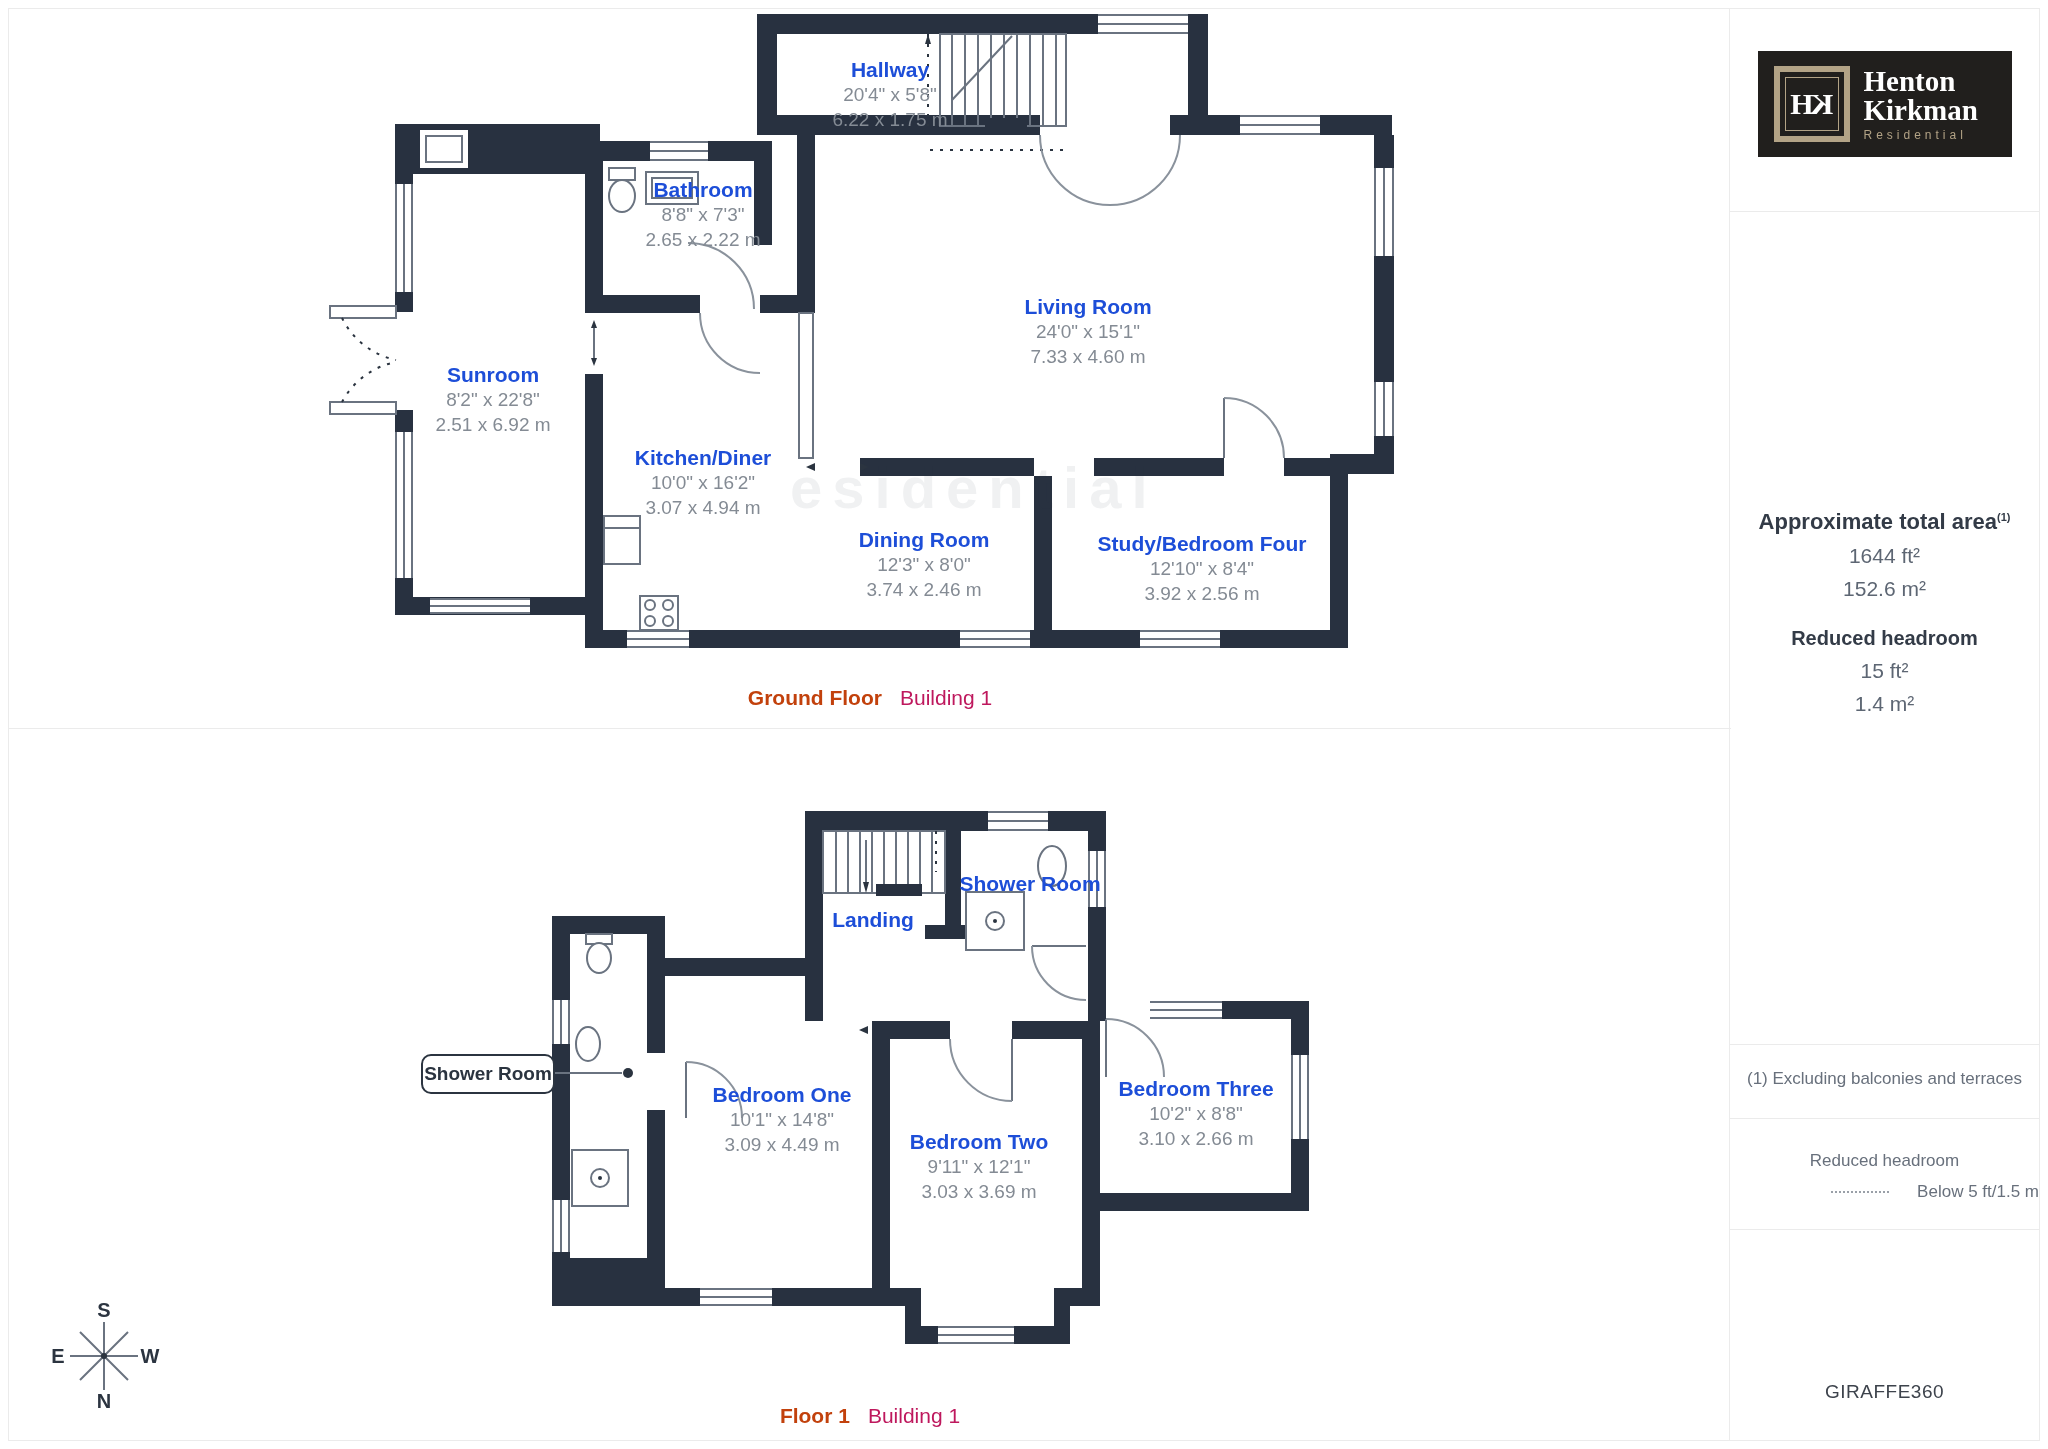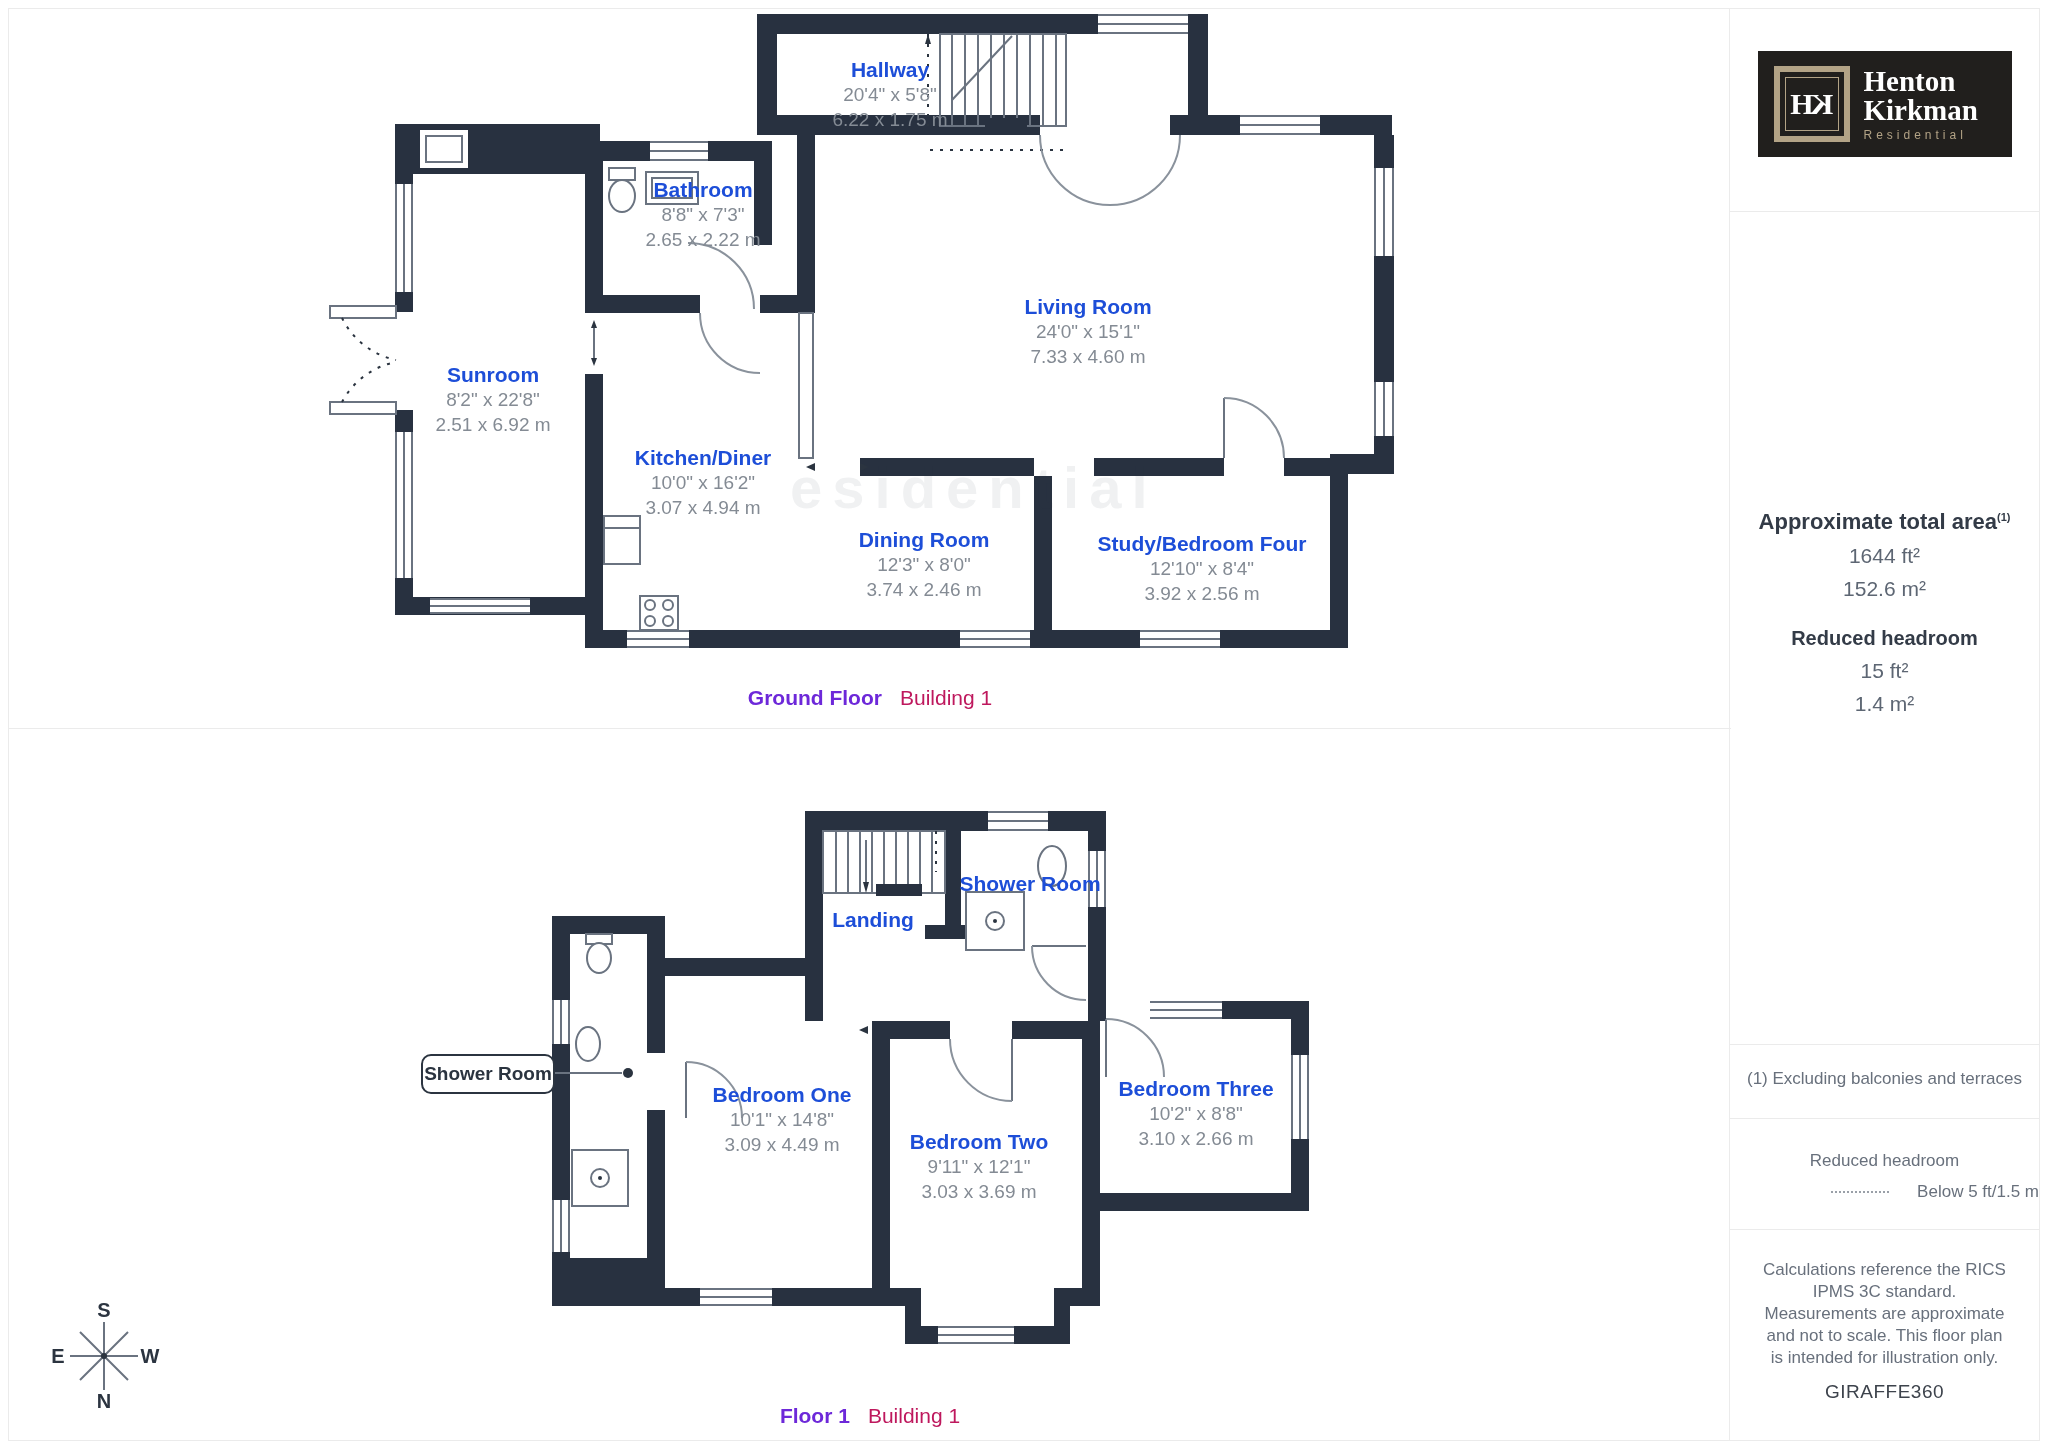--- a/index.html
+++ b/index.html
@@ -32,21 +32,21 @@
   .disclaimer{position:absolute;top:1250px;left:50%;transform:translateX(-50%);width:252px;text-align:center;
               font-size:17px;line-height:22px;color:#68707c;}
   .credit{position:absolute;top:1372px;left:0;width:100%;text-align:center;font-size:19px;
           letter-spacing:.5px;color:#3d434c;}
   .credit b{font-weight:normal;}
   
   .room-label{position:absolute;transform:translateX(-50%);text-align:center;white-space:nowrap;}
   .room-name{font-weight:bold;font-size:21px;line-height:24px;color:#1d4ed8;}
   .room-dim{font-size:19px;line-height:25px;color:#848b94;}
   .floor-caption{position:absolute;transform:translateX(-50%);white-space:nowrap;font-size:21px;}
-  .cap-bold{font-weight:bold;color:#6d28d9;}
+  .cap-bold{font-weight:bold;color:#c2410c;}
   .cap-light{color:#be185d;margin-left:18px;}
   .callout-label{position:absolute;left:421px;top:1054px;width:130px;height:36px;border:2px solid #2b3440;
                  border-radius:10px;background:#fff;display:flex;align-items:center;justify-content:center;
                  font-weight:bold;font-size:19px;color:#2b3440;z-index:3;}
   .compass-letter{position:absolute;transform:translate(-50%,-50%);font-weight:bold;font-size:20px;color:#2b3440;}
   
   svg.plan{position:absolute;left:0;top:0;}
   .wall{fill:#283140;}
   .thin{stroke:#6a7380;stroke-width:2;fill:none;}
   .thinw{stroke:#6a7380;stroke-width:2;fill:#fff;}
@@ -91,21 +91,20 @@
     <div class="note1">(1) Excluding balconies and terraces</div>
     <div class="sb-divider d3"></div>
     <div class="note2">
       <div>Reduced headroom</div>
       <div class="legend-row">
         <span class="dots"></span>
         <span>Below 5 ft/1.5 m</span>
       </div>
     </div>
     <div class="sb-divider d4"></div>
-    <div class="disclaimer">Calculations reference the RICS IPMS 3C standard. Measurements are approximate and not to scale. This floor plan is intended for illustration only.</div>
     <div class="credit"><span>GIRAFFE</span><b>360</b></div>
   </aside>
 </div>
 
 <svg class="plan" width="2048" height="1449" viewBox="0 0 2048 1449">
 
   <g>
     <g>
       <rect class="wall" x="757" y="14" width="451" height="20"></rect>
       <rect class="wall" x="757" y="14" width="20" height="121"></rect>

